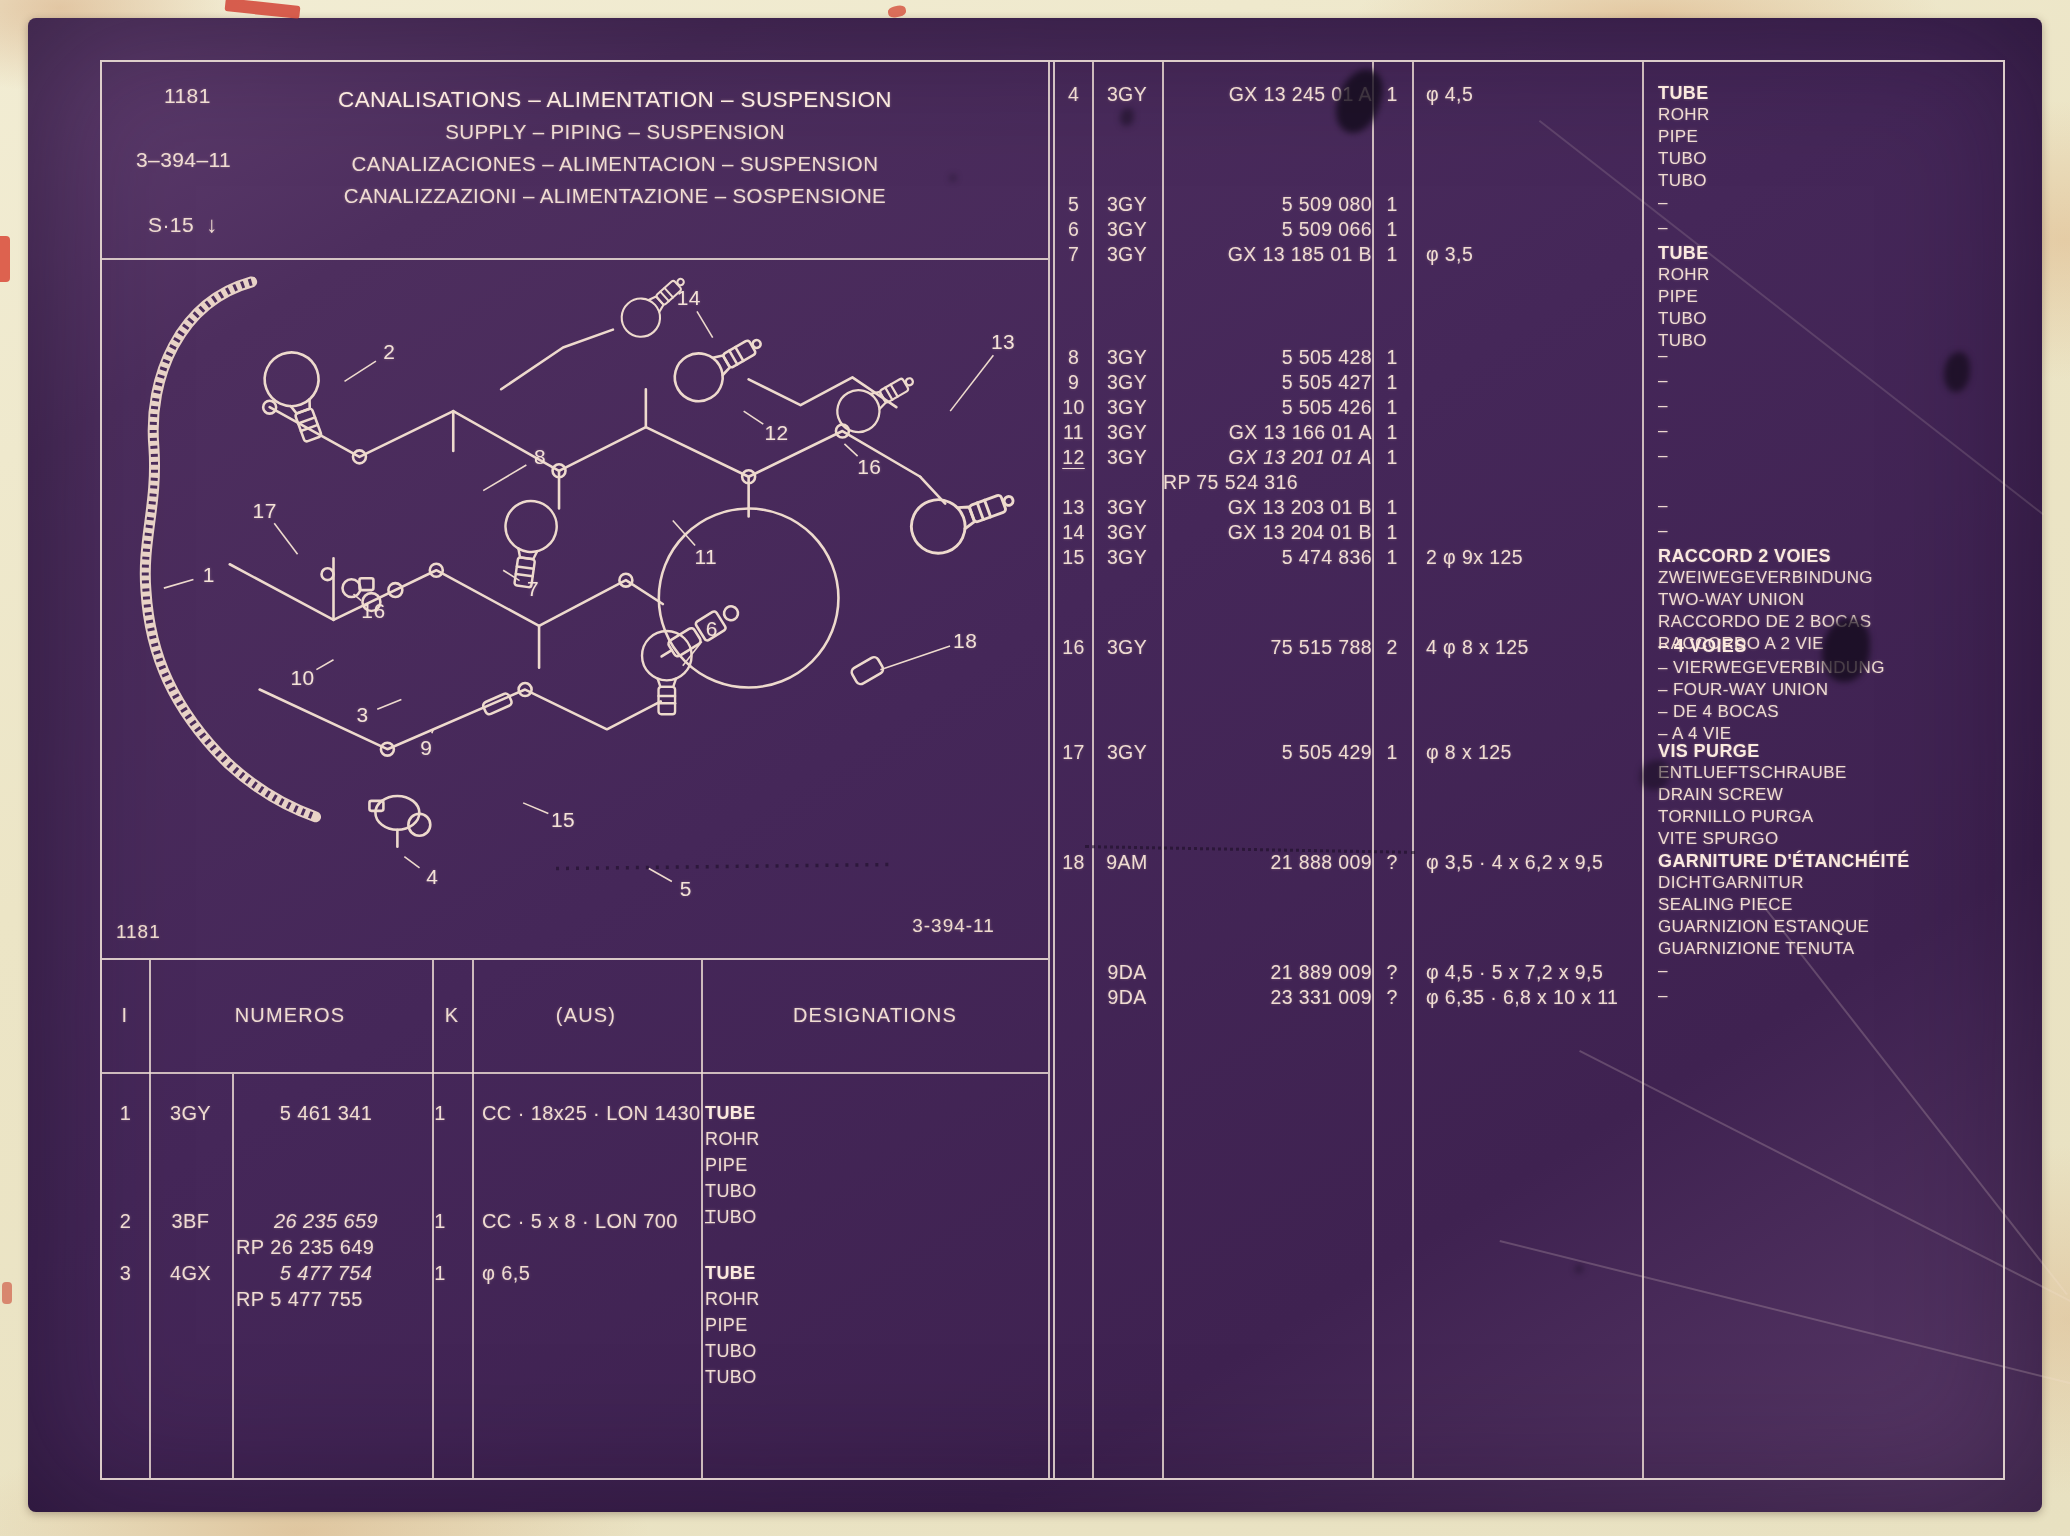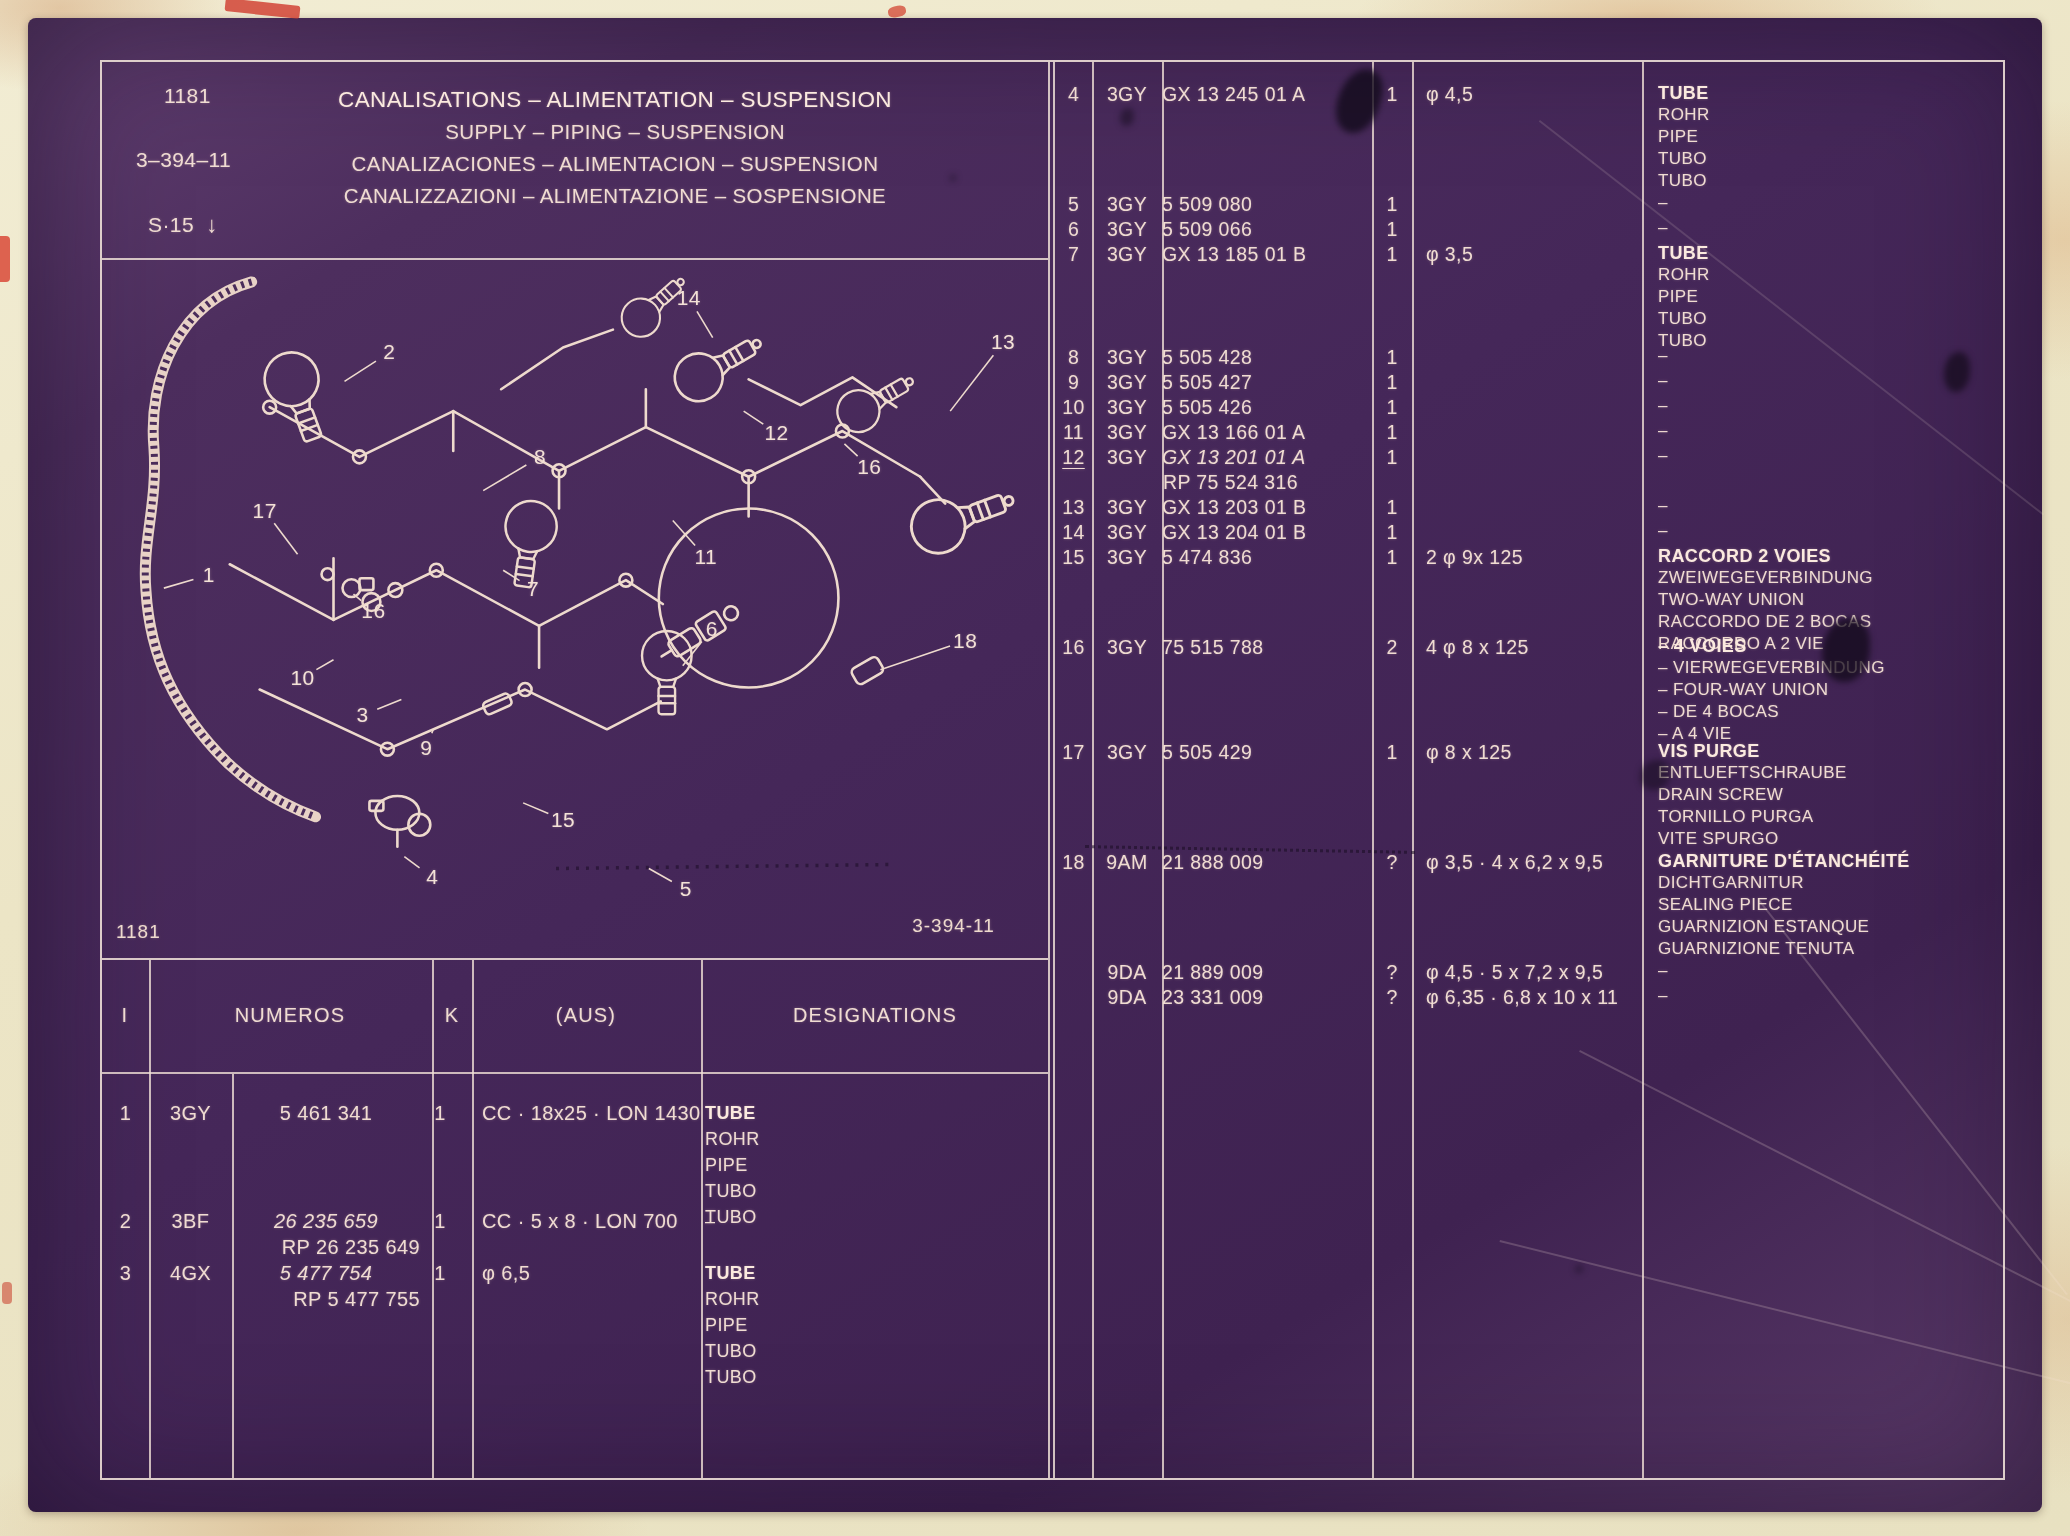--- a/index.html
+++ b/index.html
@@ -45,35 +45,35 @@
   .bt-v{position:absolute;width:2px;top:0;bottom:0;}
   .bt-v.sub{top:114px;}
   .bt-head{position:absolute;top:44px;font-size:20px;letter-spacing:1.2px;white-space:nowrap;transform:translateX(-50%);}
   .bt-body{position:absolute;left:0;right:0;top:114px;bottom:0;overflow:hidden;}
   .b-row{display:flex;align-items:flex-start;font-size:20px;line-height:26px;}
   .b-i{width:47px;text-align:center;}
   .b-code{width:83px;text-align:center;}
   .b-num{width:188px;}
   .b-num .numline{text-align:center;}
   .b-num .numline.it{font-style:italic;}
-  .b-num .numline.rp{text-align:right;padding-left:4px;}
+  .b-num .numline.rp{text-align:left;padding-left:4px;}
   .b-k{width:40px;text-align:center;}
   .b-aus{width:229px;box-sizing:border-box;padding-left:22px;white-space:nowrap;}
   .b-des{flex:1;box-sizing:border-box;padding-left:16px;font-size:18px;line-height:26px;}
   .b-des .desline.b{font-weight:bold;color:#fbeadf;}
   
   .right-col{flex:1;position:relative;box-sizing:border-box;border-left:2px solid rgba(243,229,219,.82);}
   .rt-v{position:absolute;width:2px;top:0;bottom:0;}
   .rt-body{position:absolute;inset:0;overflow:hidden;}
   .rt-row{display:flex;align-items:flex-start;font-size:19.5px;line-height:25px;min-height:25px;}
   .r-item{width:37px;text-align:center;flex:none;}
   .r-item.u{text-decoration:underline;text-underline-offset:4px;}
   .r-code{width:70px;text-align:center;flex:none;}
   .r-num{width:210px;flex:none;}
-  .r-num .numline{text-align:left;white-space:nowrap;}
+  .r-num .numline{text-align:right;white-space:nowrap;padding-left:6px;}
   .r-num .numline.it{font-style:italic;}
   .r-num .numline.rp{text-align:left;padding-left:1px;}
   .r-qty{width:40px;text-align:center;flex:none;}
   .r-dim{width:230px;box-sizing:border-box;padding-left:14px;flex:none;white-space:nowrap;}
   .r-des{flex:1;box-sizing:border-box;padding-left:16px;font-size:17px;line-height:22px;}
   .r-des .desline{white-space:nowrap;}
   .r-des .desline.b{font-weight:bold;font-size:18px;color:#fbeadf;}
   
   .art{position:absolute;pointer-events:none;}
   .blob{border-radius:60% 40% 55% 45%;filter:blur(3px);}

